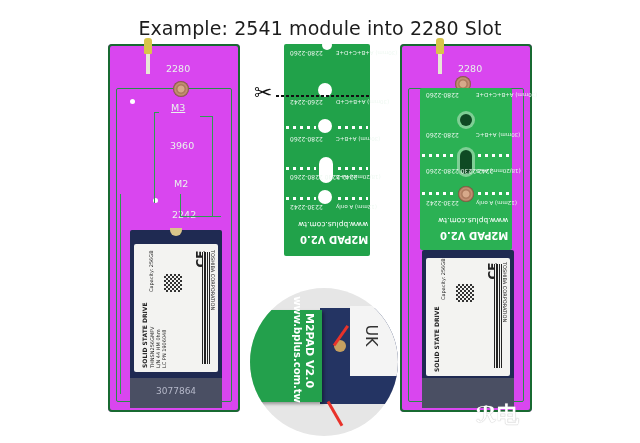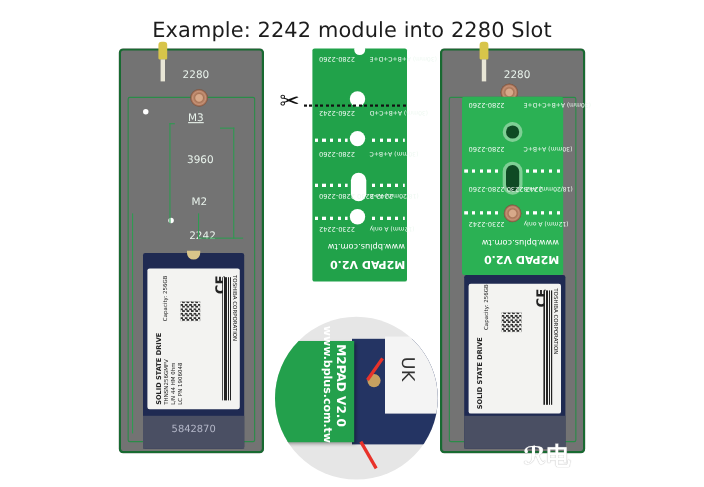--- a/index.html
+++ b/index.html
@@ -1,19 +1,19 @@
 <!DOCTYPE html>
 <html><head>
 <meta charset="utf-8">
 <style>
   html,body{margin:0;padding:0;background:#ffffff;}
   body{width:640px;height:443px;position:relative;overflow:hidden;font-family:"DejaVu Sans","Liberation Sans",sans-serif;}
   .title{position:absolute;left:0;top:17px;width:640px;text-align:center;font-size:19px;color:#1c1c1c;letter-spacing:0.1px;}
   
-  .board{position:absolute;top:44px;width:132px;height:368px;background:#737373;border-radius:4px;box-shadow:inset 0 0 0 2px #186a31;}
+  .board{position:absolute;top:44px;width:132px;height:368px;background:#d946ef;border-radius:4px;box-shadow:inset 0 0 0 2px #186a31;}
   .board .edge{position:absolute;left:8px;right:8px;top:44px;bottom:10px;border:1px solid #2a8c48;border-radius:2px;}
   .led{position:absolute;width:8px;height:16px;background:#d8c54a;border-radius:3px 3px 1px 1px;top:-6px;}
   .ledpost{position:absolute;width:4px;height:20px;background:#e8e6d6;top:10px;}
   .silk{position:absolute;color:#e9f3ec;font-size:9.5px;font-family:"DejaVu Sans",sans-serif;}
   .screw{position:absolute;width:16px;height:16px;border-radius:50%;background:radial-gradient(circle,#d7a98a 0 3px,#a87558 4px,#c79276 6px,#7a4d37 8px);}
   .trace{position:absolute;border:1.5px solid #2f9a52;}
   .hole{position:absolute;width:5px;height:5px;border-radius:50%;background:#fff;}
   
   .ssd{position:absolute;width:92px;height:178px;background:#1f2a52;border-radius:2px;}
   .ssd .sticker{position:absolute;left:4px;top:14px;width:84px;height:128px;background:#f3f3f1;border-radius:2px;}
@@ -33,21 +33,21 @@
   .cutline{position:absolute;height:2px;background:repeating-linear-gradient(90deg,#111 0 3px,transparent 3px 5px);}
   .scissors{position:absolute;font-size:22px;color:#111;line-height:1;}
   
   .detail{position:absolute;left:250px;top:288px;width:148px;height:148px;border-radius:50%;background:#e6e6e6;overflow:hidden;}
   .arrow{position:absolute;height:3px;background:#e8322a;transform-origin:left center;}
   .logo{position:absolute;left:476px;top:400px;color:#fff;font-size:22px;font-weight:bold;text-shadow:0 0 1px #999;}
 </style>
 </head>
 <body>
 
-<div class="title">Example: 2242 module into 2280 Slot</div>
+<div class="title">Example: 2541 module into 2280 Slot</div>
 
 <div class="board" style="left:108px;">
   <div class="edge"></div>
   <div class="led" style="left:36px;"></div>
   <div class="ledpost" style="left:38px;"></div>
   <div class="silk" style="left:58px;top:19px;">2280</div>
   <div class="screw" style="left:65px;top:37px;"></div>
   <div class="silk" style="left:63px;top:58px;text-decoration:underline;">M3</div>
   <div class="silk" style="left:62px;top:96px;">3960</div>
   <div class="silk" style="left:66px;top:134px;">M2</div>
@@ -66,21 +66,21 @@
       <div class="lbl" style="left:15px;top:124px;transform:rotate(-90deg);">THNSN256GMFV</div>
       <div class="lbl" style="left:21px;top:124px;transform:rotate(-90deg);">L/N 44 HM 0hm</div>
       <div class="lbl" style="left:27px;top:124px;transform:rotate(-90deg);">LC PN 1906048</div>
       <div class="lbl" style="left:14px;top:48px;transform:rotate(-90deg);">Capacity: 256GB</div>
       <div class="qr" style="left:30px;top:30px;"></div>
       <div class="lbl" style="left:58px;top:12px;font-size:12px;font-weight:bold;transform:rotate(-90deg);transform-origin:center;">CE</div>
       <div class="barcode" style="left:68px;top:8px;width:8px;height:112px;"></div>
       <div class="lbl" style="left:82px;top:6px;transform:rotate(90deg);">TOSHIBA CORPORATION</div>
     </div>
     <div class="connector">
-      <div class="lbl" style="left:26px;top:10px;color:#b5b8c9;font-size:9px;">5842870</div>
+      <div class="lbl" style="left:26px;top:10px;color:#b5b8c9;font-size:9px;">3077864</div>
     </div>
   </div>
 </div>
 
 <div class="pad" style="left:284px;top:44px;width:86px;height:212px;">
   <div class="padhole" style="left:38px;top:-4px;width:10px;height:10px;"></div>
   <div class="padtxt" style="left:6px;top:6px;">2280-2260</div>
   <div class="padtxt" style="left:52px;top:6px;font-size:5.5px;">(30mm) A+B+C+D+E</div>
 
   <div class="padhole" style="left:34px;top:39px;width:14px;height:14px;"></div>

